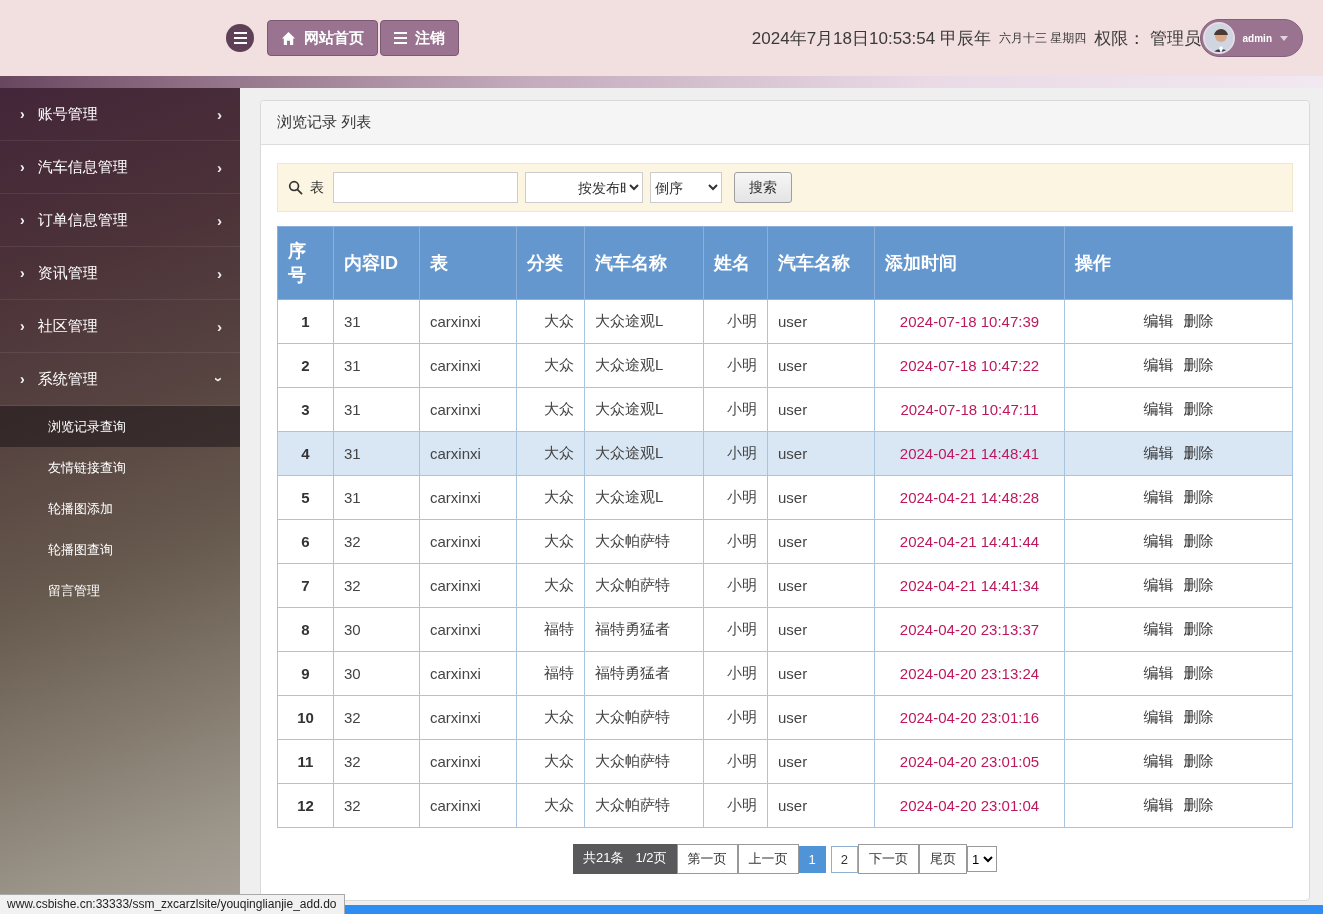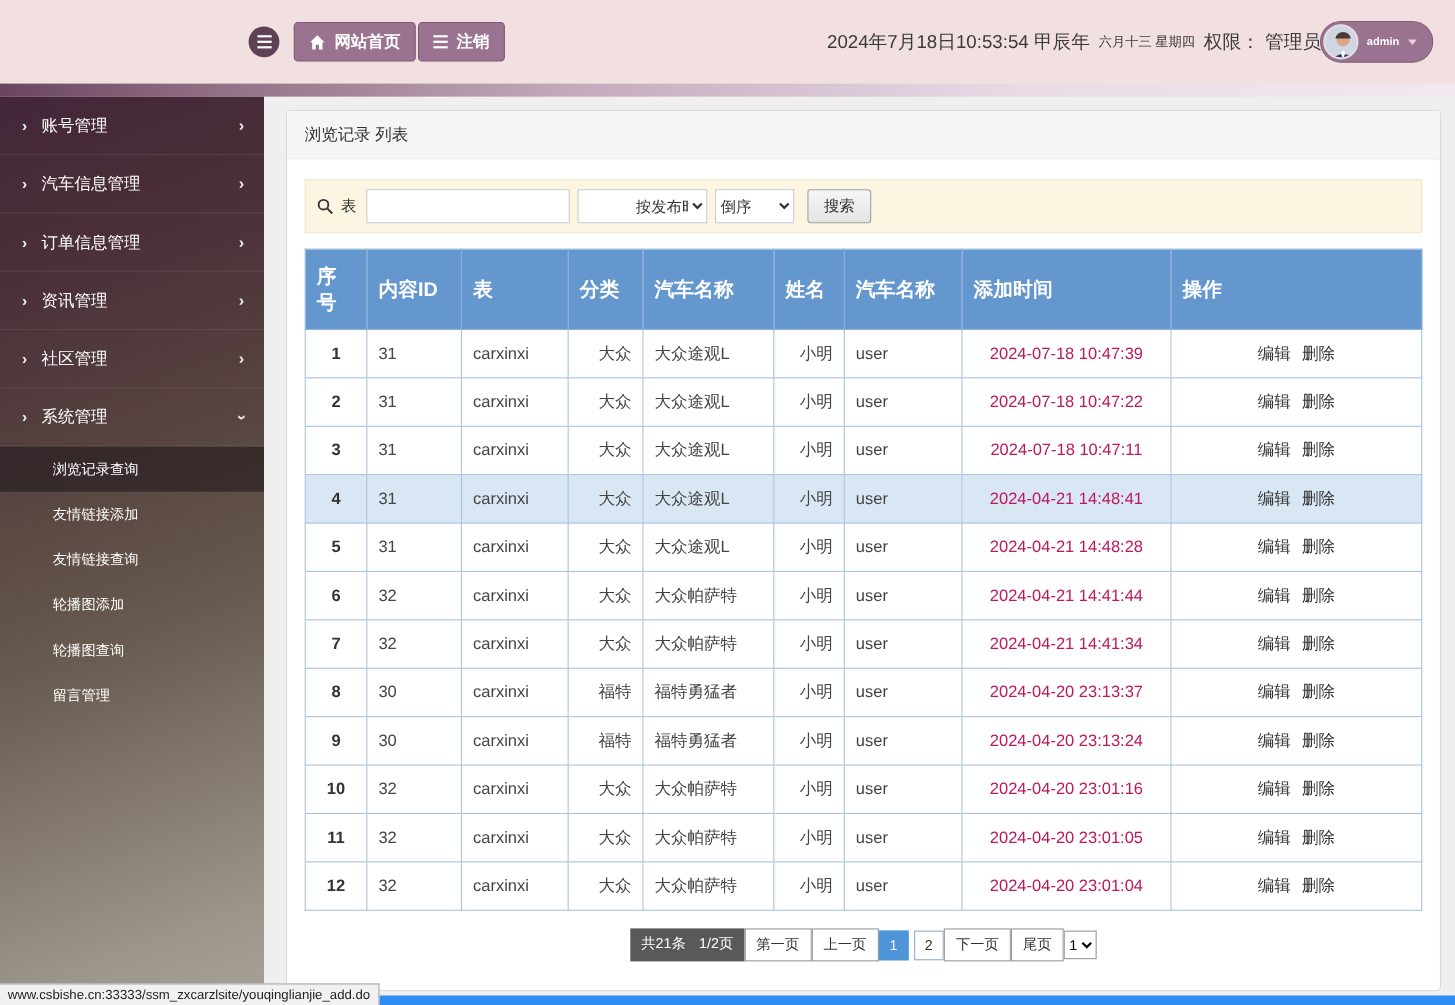--- a/index.html
+++ b/index.html
@@ -191,21 +191,20 @@
       <span class="chev-l">›</span>
       <span class="nav-label">社区管理</span>
       <span class="chev-r">›</span>
     </div>
     <div class="nav-item expanded">
       <span class="chev-l">›</span>
       <span class="nav-label">系统管理</span>
       <span class="chev-r">›</span>
     </div>
     <div class="nav-sub active">浏览记录查询</div>
-    <div class="nav-sub">友情链接添加</div>
     <div class="nav-sub">友情链接查询</div>
     <div class="nav-sub">轮播图添加</div>
     <div class="nav-sub">轮播图查询</div>
     <div class="nav-sub">留言管理</div>
   </div>
 
 <div class="main">
   <div class="panel">
     <div class="panel-heading">浏览记录 列表</div>
     <div class="panel-body">

